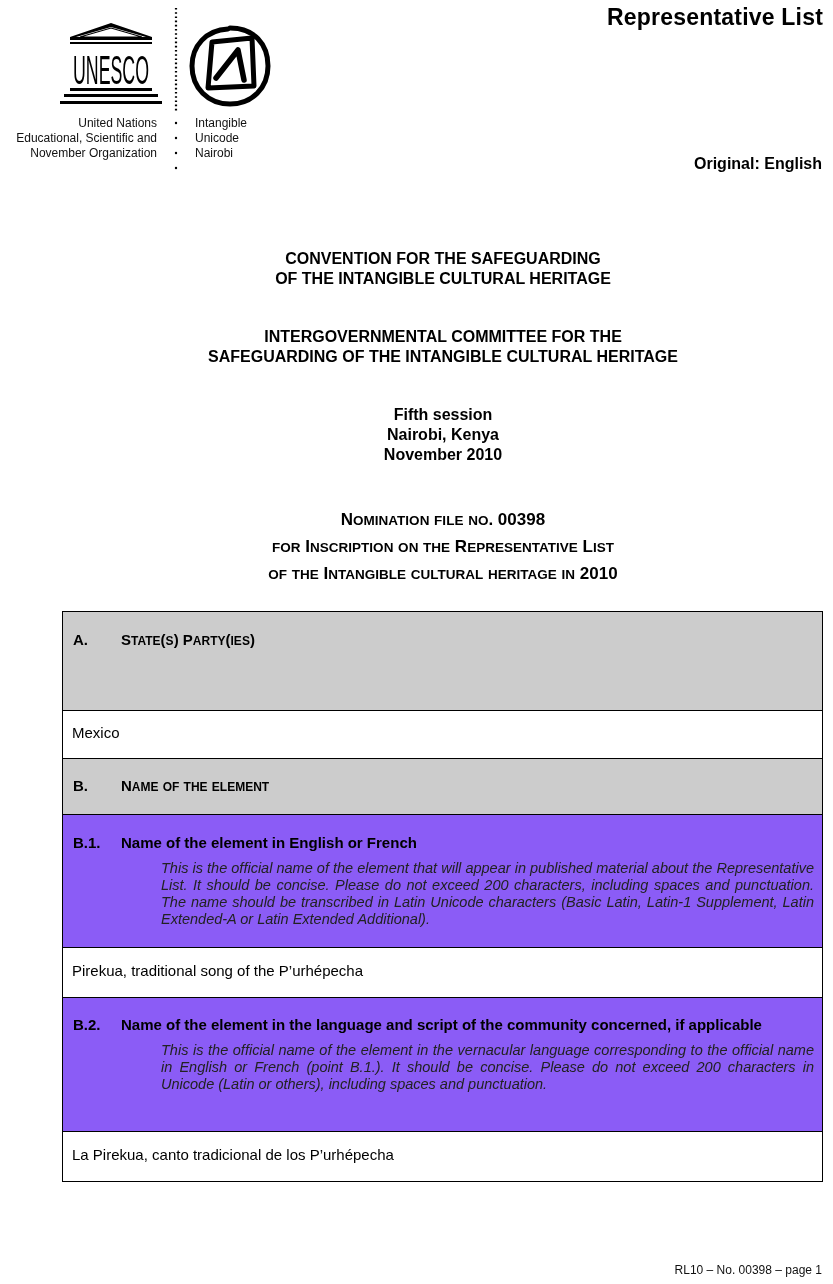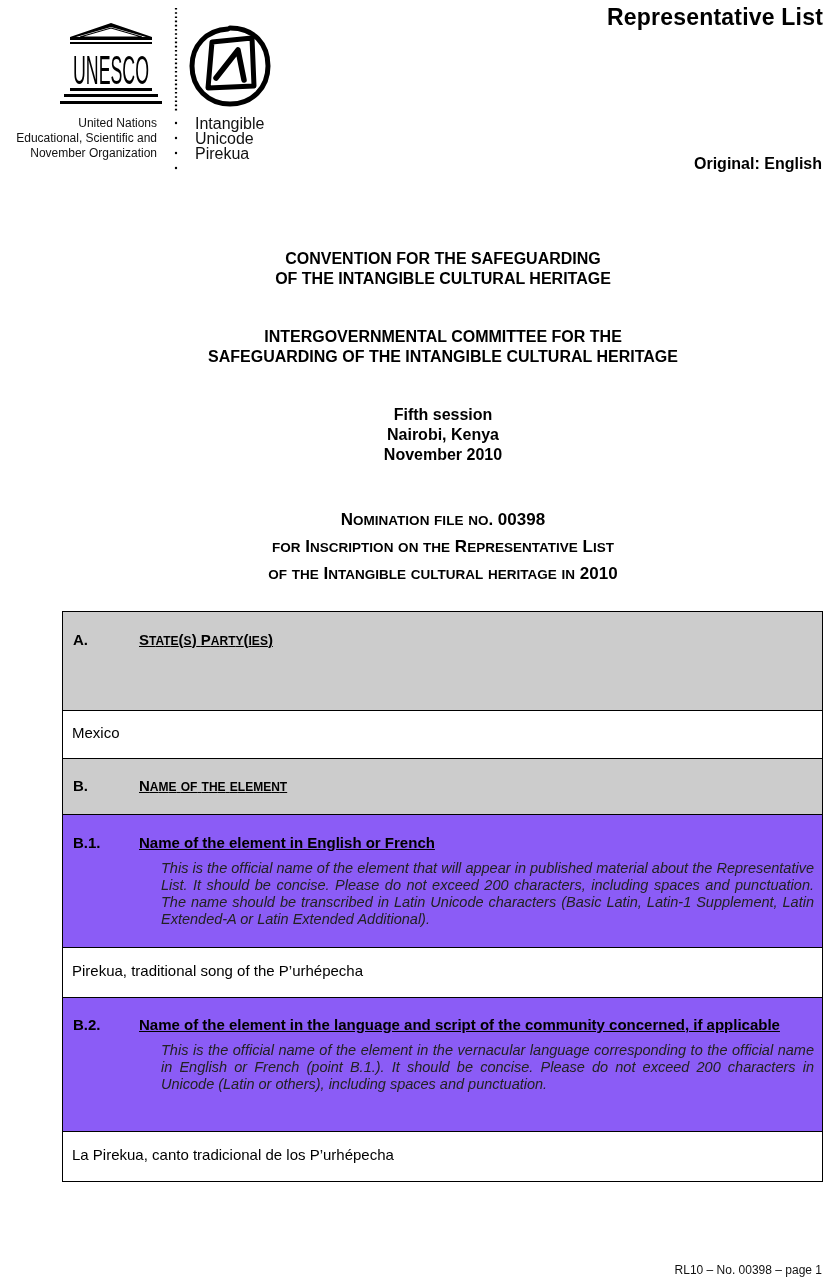--- a/index.html
+++ b/index.html
@@ -11,21 +11,21 @@
 
   
   #unesco-logo { left: 58px; top: 22px; width: 106px; height: 84px; }
   #unesco-caption {
     left: 0; top: 116px; width: 157px; text-align: right;
     font-size: 12px; line-height: 15px; color: #111;
   }
   #logo-divider { left: 174px; top: 8px; width: 4px; height: 170px; }
   #ich-logo { left: 188px; top: 24px; width: 84px; height: 84px; }
   #ich-caption {
-    left: 195px; top: 116px; font-size: 16px; line-height: 15px; color: #111;
+    left: 195px; top: 116px; font-size: 12px; line-height: 15px; color: #111;
   }
 
   #doc-title {
     right: 10px; top: 4px; font-size: 23px; font-weight: bold; letter-spacing: 0.2px;
   }
   #original-lang {
     right: 11px; top: 155px; font-size: 16px; font-weight: bold;
   }
 
   .center-block {
@@ -44,21 +44,21 @@
   }
   .row { position: relative; box-sizing: border-box; border-top: 1px solid #000; }
   .row:first-child { border-top: none; }
   .row.section { background: #cccccc; }
   .row.subsection { background: #8b5cf6; }
   .row.answer { background: #ffffff; }
   .row .code {
     position: absolute; left: 10px; font-weight: bold; font-size: 15px;
   }
   .row .heading {
-    margin-left: 76px; margin-right: 8px; font-weight: bold; font-size: 15px; line-height: 18px; text-decoration: underline;
+    margin-left: 58px; margin-right: 8px; font-weight: bold; font-size: 15px; line-height: 18px;
   }
   .row .instruction {
     margin-left: 98px; margin-right: 8px; font-style: italic; font-size: 14.5px;
     line-height: 17px; text-align: justify; color: #222; margin-top: 8px;
   }
   .row .answer-text { margin-left: 9px; font-size: 15px; }
 
   #row-a { height: 98px; padding-top: 19px; }
   #row-a .code { top: 19px; }
   #row-mexico { height: 48px; padding-top: 13px; }
@@ -101,21 +101,21 @@
 </svg>
 
 <svg id="ich-logo" class="abs" viewBox="0 0 84 84">
   <path d="M42,4 C66,4 80,20 80,42 C80,64 64,80 42,80 C20,80 4,64 4,42 C4,22 18,6 40,5" fill="none" stroke="#000" stroke-width="5" stroke-linecap="round"></path>
   <path d="M24,18 L64,14 L66,62 L20,64 Z" fill="none" stroke="#000" stroke-width="5" stroke-linejoin="round"></path>
   <path d="M28,54 L50,26 L56,56" fill="none" stroke="#000" stroke-width="5.5" stroke-linecap="round" stroke-linejoin="round"></path>
 </svg>
 <div id="ich-caption" class="abs">
   <div>Intangible</div>
   <div>Unicode</div>
-  <div>Pirekua</div>
+  <div>Nairobi</div>
 </div>
 
 <div id="doc-title" class="abs">Representative List</div>
 <div id="original-lang" class="abs">Original: English</div>
 
 <div id="convention-title" class="abs center-block">
   <div>CONVENTION FOR THE SAFEGUARDING</div>
   <div>OF THE INTANGIBLE CULTURAL HERITAGE</div>
 </div>
 

